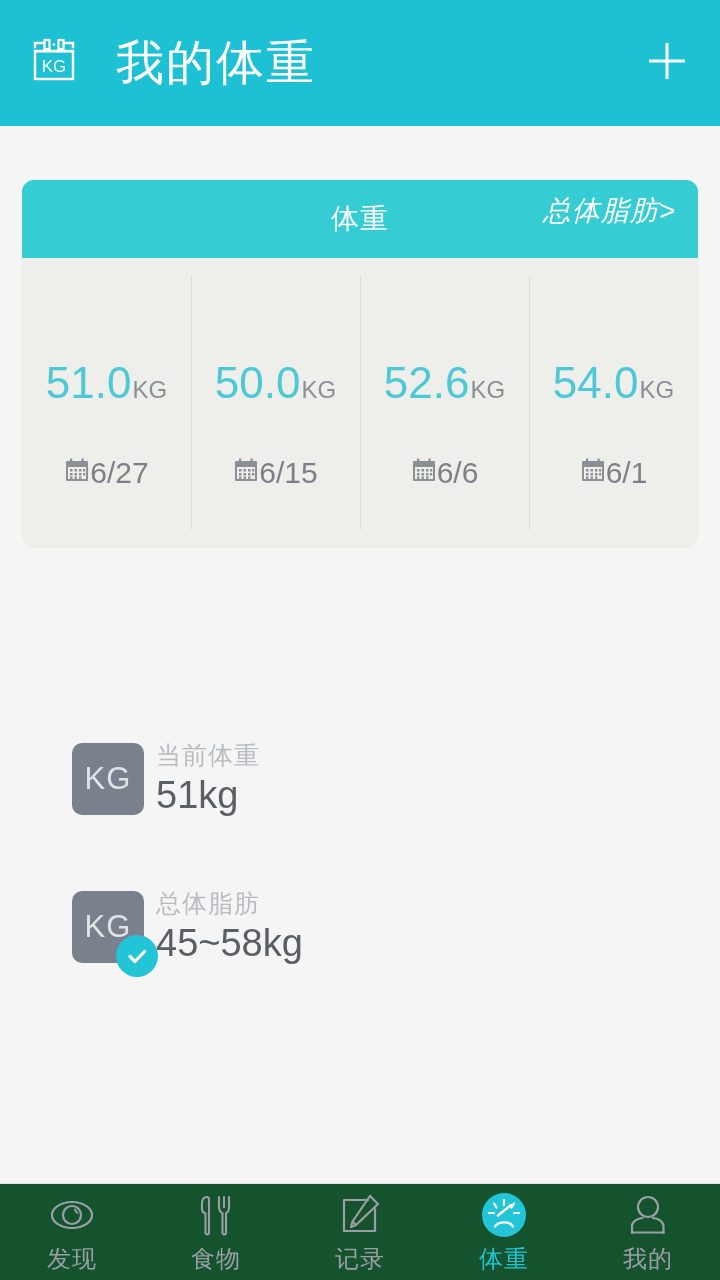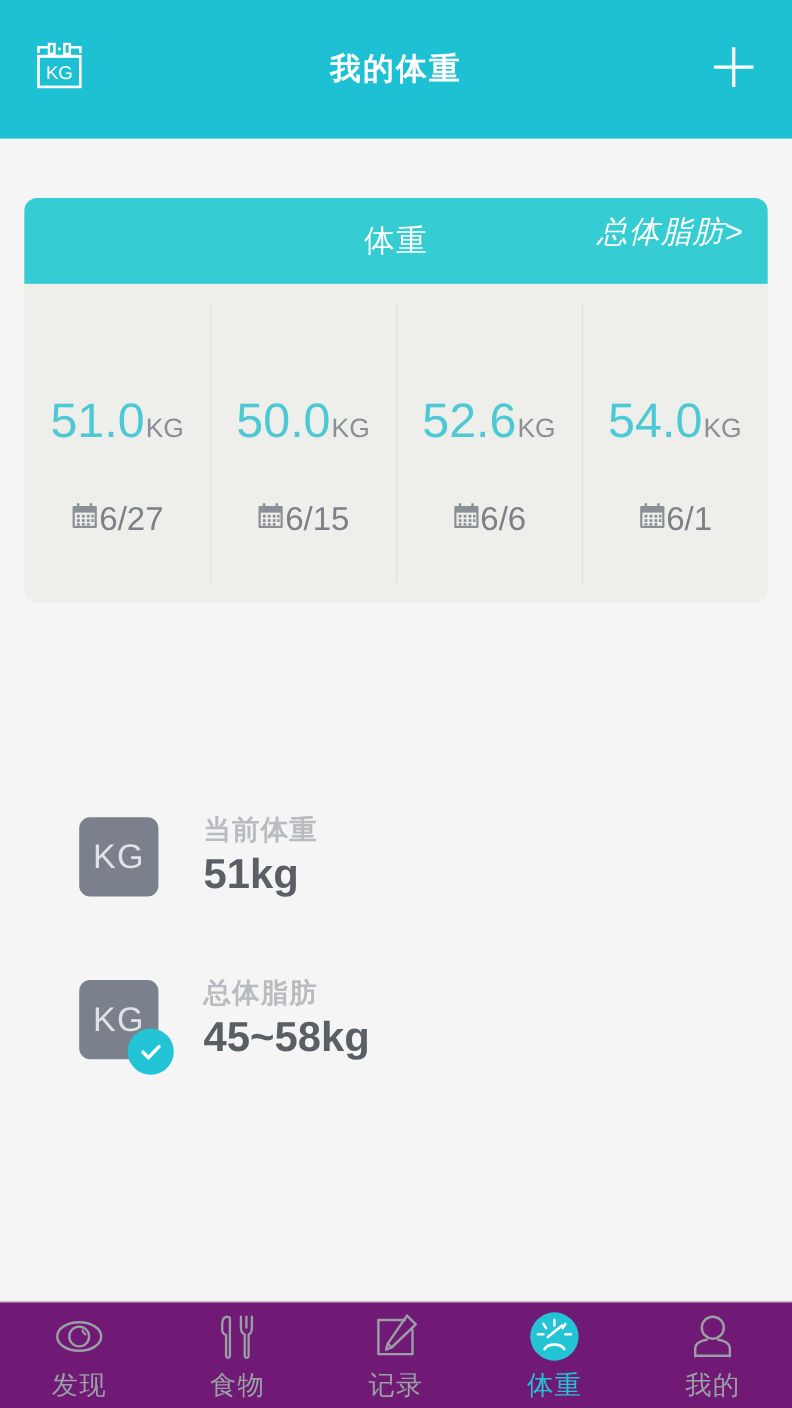--- a/index.html
+++ b/index.html
@@ -30,25 +30,25 @@
     padding: 0 26px;
   }
   .appbar-left, .appbar-right {
     width: 90px;
     display: flex;
     align-items: center;
   }
   .appbar-right { justify-content: flex-end; }
   .appbar-title {
     flex: 1;
-    text-align: center;
+    text-align: left;
     color: #ffffff;
-    font-size: 28px;
+    font-size: 48px;
     letter-spacing: 2px;
-    font-weight: 700;
+    font-weight: 400;
   }
   .kg-cal-icon { display: block; }
   .plus-icon { display: block; }
 
   
   .card {
     position: absolute;
     top: 180px;
     left: 22px;
     width: 676px;
@@ -160,22 +160,21 @@
     bottom: -14px;
     width: 42px;
     height: 42px;
     border-radius: 50%;
     background: #22c4d6;
     display: flex;
     align-items: center;
     justify-content: center;
   }
   .info-text {
-    margin-left: 41px;
-    font-weight: bold;
+    margin-left: 12px;
   }
   .info-label {
     color: #b8bcc0;
     font-size: 25px;
     line-height: 30px;
     letter-spacing: 1px;
   }
   .info-value {
     color: #5a5f66;
     font-size: 38px;
@@ -183,21 +182,21 @@
     margin-top: 2px;
   }
 
   
   .tabbar {
     position: absolute;
     left: 0;
     bottom: 0;
     width: 720px;
     height: 96px;
-    background: #701a75;
+    background: #14532d;
     border-top: 1px solid #e2e2e2;
     display: flex;
   }
   .tab {
     flex: 1;
     display: flex;
     flex-direction: column;
     align-items: center;
     justify-content: center;
     gap: 6px;

